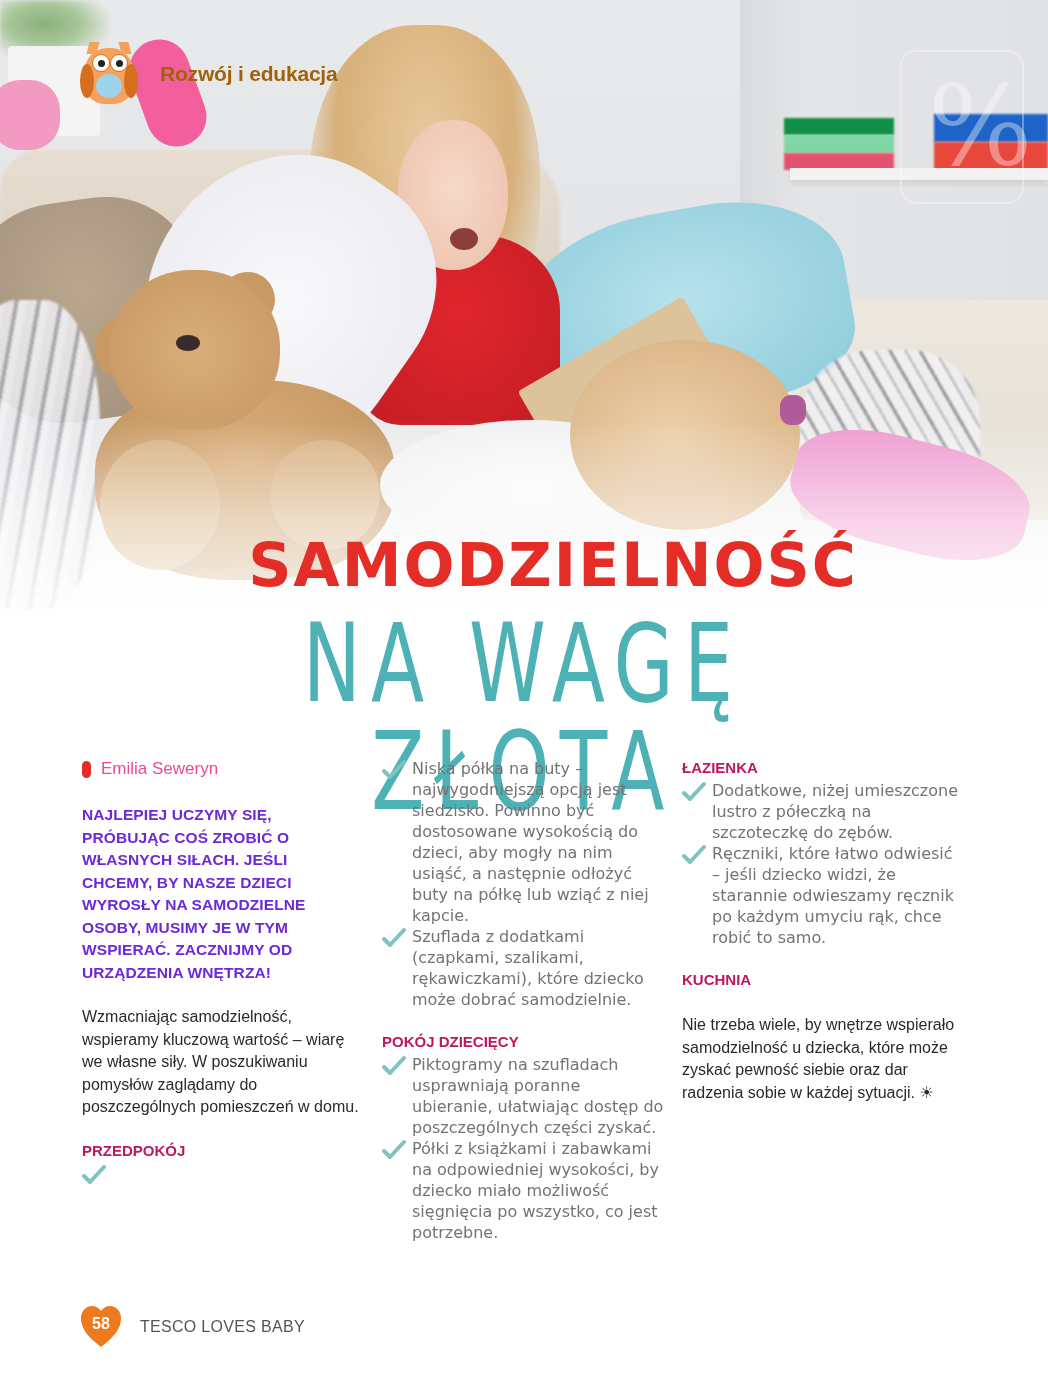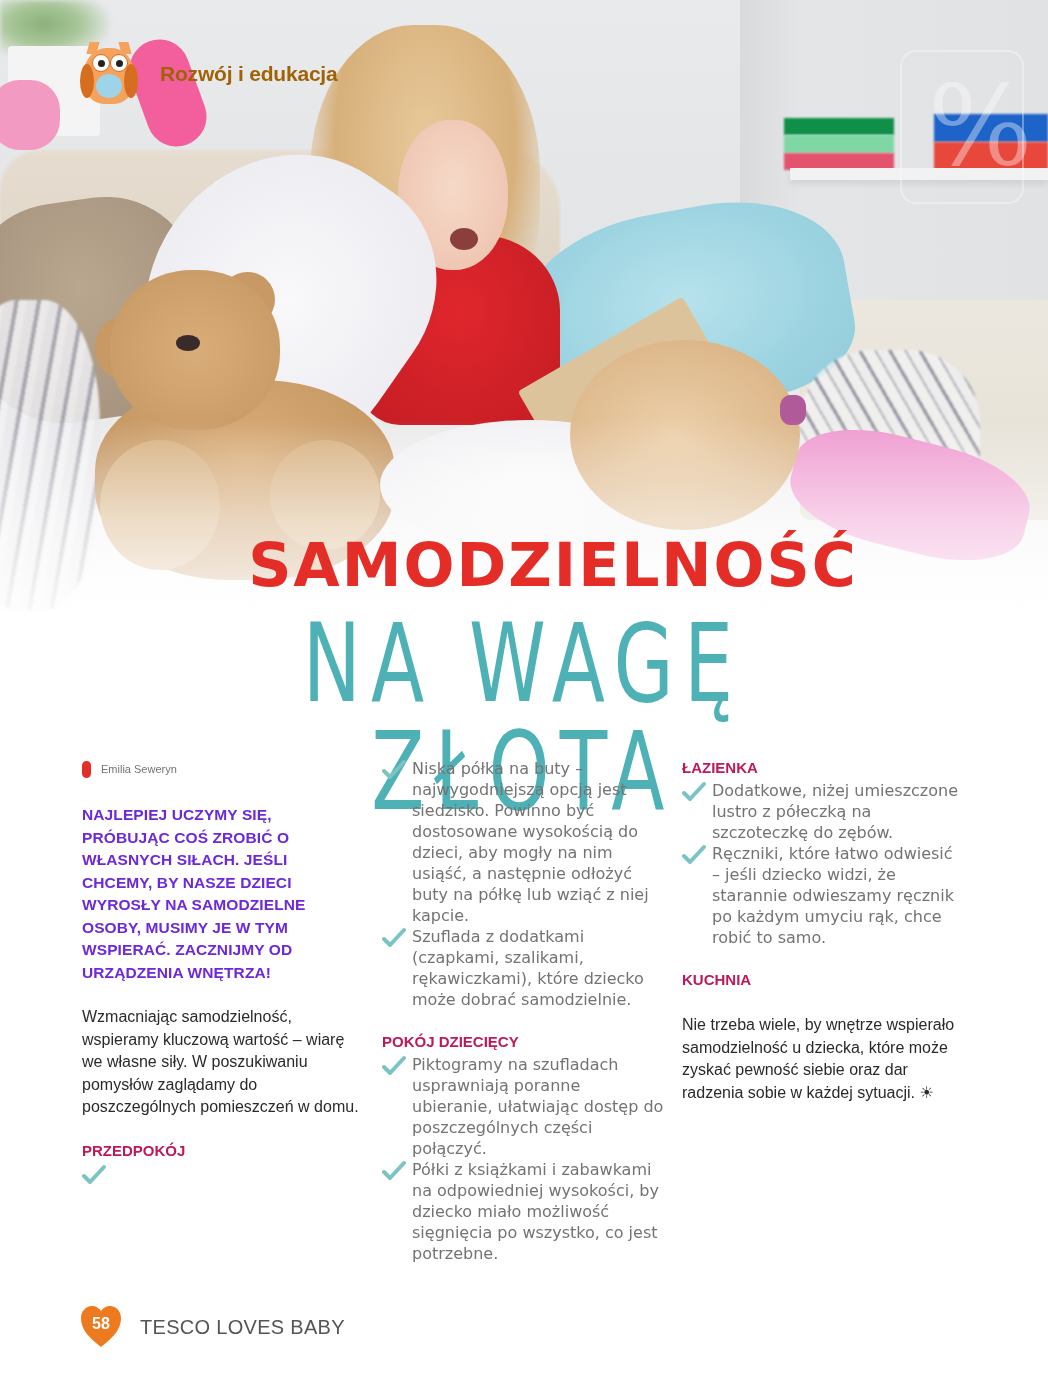--- a/index.html
+++ b/index.html
@@ -96,36 +96,36 @@
     font-family: "DejaVu Sans", sans-serif; font-weight: normal; font-size: 108px; letter-spacing: 14px;
     color: #4db1b6; line-height: 1; transform: scaleX(0.72); transform-origin: 520px 0; }
 
   
   .col { position: absolute; top: 758px; font-family: "DejaVu Sans", sans-serif; }
   .col1 { left: 82px; width: 278px; }
   .col2 { left: 382px; width: 282px; }
   .col3 { left: 682px; width: 280px; }
   .author { display: flex; align-items: center; gap: 10px; margin-bottom: 24px; height: 22px; }
   .author-dot { width: 9px; height: 17px; background: #e52d27; border-radius: 5px; }
-  .author-name { font-family: "Liberation Sans", sans-serif; font-size: 11px; color: #737373; }
+  .author-name { font-family: "Liberation Sans", sans-serif; font-size: 17px; color: #ec4899; }
   .lead { font-family: "Liberation Sans", sans-serif; font-weight: bold; font-size: 15.5px; line-height: 22.5px;
     text-transform: uppercase; color: #6d28d9; margin: 0 0 22px 0; letter-spacing: 0.1px; }
   .para { font-family: "Liberation Sans", sans-serif; font-size: 16px; line-height: 22.5px; color: #2a2a2a; margin: 0 0 22px 0; }
   .heading { font-family: "Liberation Sans", sans-serif; font-weight: bold; font-size: 15px; color: #be185d; line-height: 20px; margin: 0 0 2px 0; }
   .item { position: relative; padding-left: 30px; font-size: 16px; line-height: 21px; color: #737373; margin: 0; }
   .check { position: absolute; left: 0; top: 1px; width: 24px; height: 22px; }
   .gap { height: 22px; }
   .col3 .heading:first-child { margin-top: 0; }
 
   
   .footer { position: absolute; left: 80px; top: 1305px; display: flex; align-items: center; gap: 18px; }
   .heart { position: relative; width: 42px; height: 44px; }
   .heart svg { position: absolute; left: 0; top: 0; }
   .page-num { position: absolute; left: 0; top: 10px; width: 42px; text-align: center; color: #fff; font-family: "Liberation Sans", sans-serif; font-weight: bold; font-size: 16px; }
-  .mag-name { font-family: "Liberation Sans", sans-serif; font-size: 20px; color: #555; letter-spacing: 0.3px; }
+  .mag-name { font-family: "Liberation Sans", sans-serif; font-size: 16px; color: #555; letter-spacing: 0.3px; }
 </style>
 </head>
 <body>
 
 <div class="hero">
   <div class="wall-right"></div>
   <div class="towels-a">
     <div style="background:#0f8f48"></div>
       <div style="background:#7fd8a3"></div>
       <div style="background:#e4536d"></div>
@@ -212,21 +212,21 @@
         <path d="M2 12 L8 18 L22 3" fill="none" stroke="#7cc3c4" stroke-width="4" stroke-linecap="round" stroke-linejoin="round"></path>
       </svg>
     <span>Szuflada z dodatkami (czapkami, szalikami, rękawiczkami), które dziecko może dobrać samodzielnie.</span>
   </div>
   <div class="gap"></div>
   <div class="heading">POKÓJ DZIECIĘCY</div>
   <div class="item">
     <svg class="check" viewBox="0 0 24 22">
         <path d="M2 12 L8 18 L22 3" fill="none" stroke="#7cc3c4" stroke-width="4" stroke-linecap="round" stroke-linejoin="round"></path>
       </svg>
-    <span>Piktogramy na szufladach usprawniają poranne ubieranie, ułatwiając dostęp do poszczególnych części połączyć.</span>
+    <span>Piktogramy na szufladach usprawniają poranne ubieranie, ułatwiając dostęp do poszczególnych części zyskać.</span>
   </div>
   <div class="item">
     <svg class="check" viewBox="0 0 24 22">
         <path d="M2 12 L8 18 L22 3" fill="none" stroke="#7cc3c4" stroke-width="4" stroke-linecap="round" stroke-linejoin="round"></path>
       </svg>
     <span>Półki z książkami i zabawkami na odpowiedniej wysokości, by dziecko miało możliwość sięgnięcia po wszystko, co jest potrzebne.</span>
   </div>
 </div>
 
 <div class="col col3">

